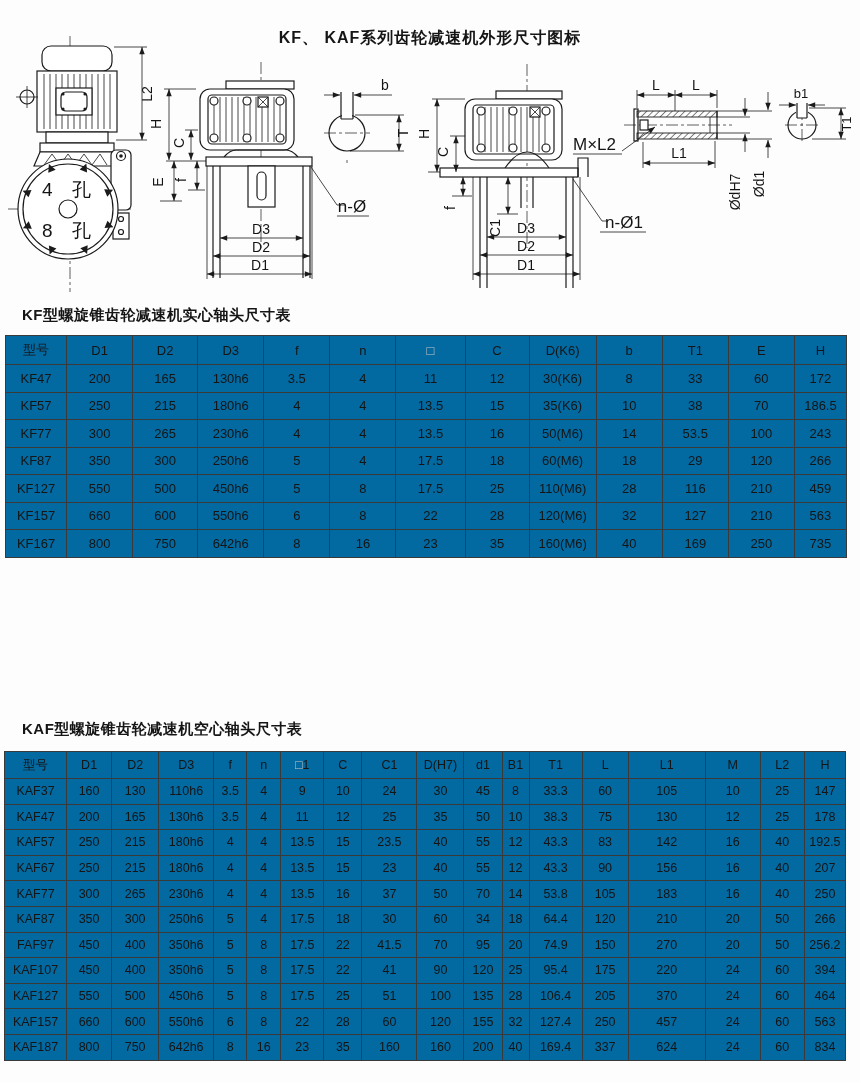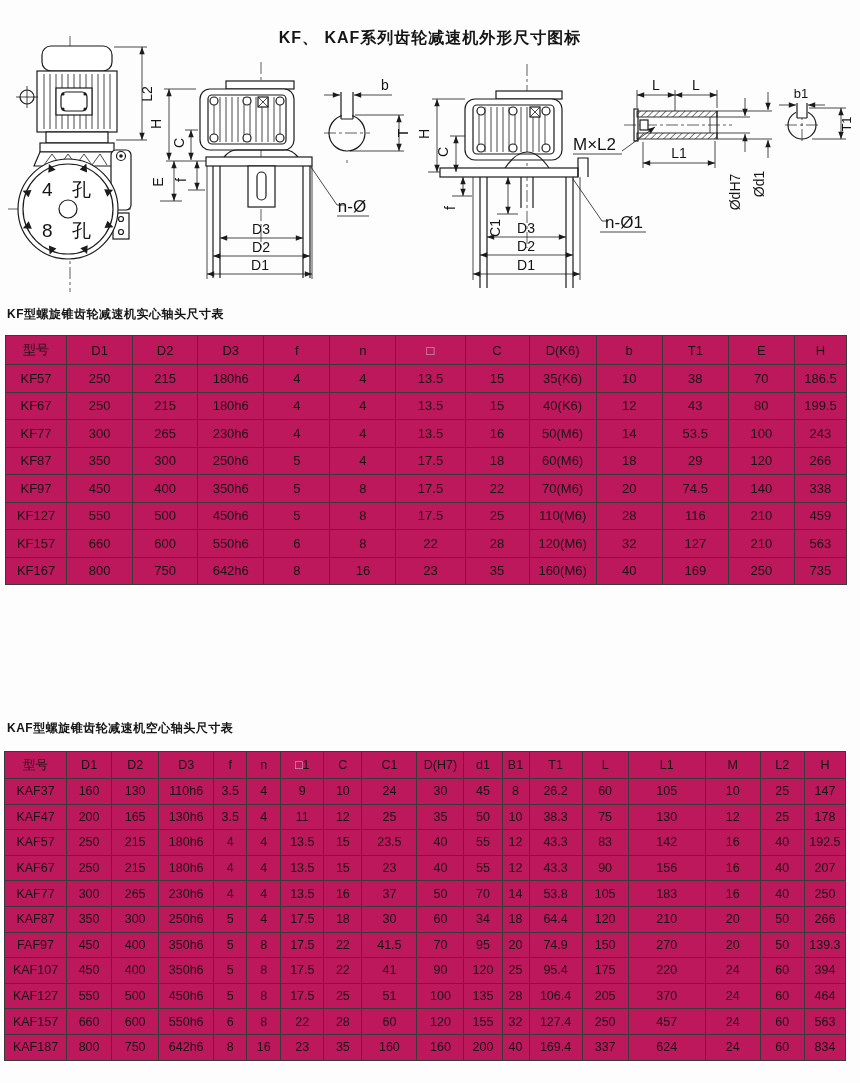--- a/index.html
+++ b/index.html
@@ -4,24 +4,24 @@
 <style>
   html,body{margin:0;padding:0;}
   body{
     width:860px;height:1083px;position:relative;background:#fdfdfd;
     font-family:"Liberation Sans",sans-serif;color:#151515;overflow:hidden;
   }
   .page-title{
     position:absolute;top:5px;left:0;width:860px;text-align:center;
     font-size:16px;font-weight:bold;letter-spacing:1px;margin-top:23px;
   }
-  .tbl-title{position:absolute;left:7px;font-size:12px;font-weight:bold;letter-spacing:.5px;}
+  .tbl-title{position:absolute;left:22px;font-size:15px;font-weight:bold;letter-spacing:.5px;}
   #kf-title{top:306px;}
   #kaf-title{top:720px;}
-  table{position:absolute;border-collapse:collapse;table-layout:fixed;background:#be185d;}
+  table{position:absolute;border-collapse:collapse;table-layout:fixed;background:#0369a1;}
   th,td{
     border:1px solid #3a3a3a;text-align:center;vertical-align:middle;
     font-weight:normal;white-space:nowrap;overflow:hidden;padding:0;
   }
   #kf-table{left:5px;top:335px;width:842px;font-size:13px;}
   #kf-table th{height:28px;}
   #kf-table td{height:26.5px;}
   #kaf-table{left:4px;top:751px;width:842px;font-size:12.5px;}
   #kaf-table th{height:26px;}
   #kaf-table td{height:24.6px;}
@@ -266,50 +266,50 @@
         <th><span>C</span></th>
         <th><span>D</span><span>(</span><span>K</span><span>6</span><span>)</span></th>
         <th><span>b</span></th>
         <th><span>T</span><span>1</span></th>
         <th><span>E</span></th>
         <th><span>H</span></th>
       </tr>
     </thead>
     <tbody>
       <tr>
+        <td>KF47</td>
+        <td>200</td>
+        <td>165</td>
+        <td>130h6</td>
+        <td>3.5</td>
+        <td>4</td>
+        <td>11</td>
+        <td>12</td>
+        <td>30(K6)</td>
+        <td>8</td>
+        <td>33</td>
+        <td>60</td>
+        <td>172</td>
+      </tr>
+      <tr>
         <td>KF57</td>
         <td>250</td>
         <td>215</td>
         <td>180h6</td>
         <td>4</td>
         <td>4</td>
         <td>13.5</td>
         <td>15</td>
         <td>35(K6)</td>
         <td>10</td>
         <td>38</td>
         <td>70</td>
         <td>186.5</td>
       </tr>
       <tr>
-        <td>KF67</td>
-        <td>250</td>
-        <td>215</td>
-        <td>180h6</td>
-        <td>4</td>
-        <td>4</td>
-        <td>13.5</td>
-        <td>15</td>
-        <td>40(K6)</td>
-        <td>12</td>
-        <td>43</td>
-        <td>80</td>
-        <td>199.5</td>
-      </tr>
-      <tr>
         <td>KF77</td>
         <td>300</td>
         <td>265</td>
         <td>230h6</td>
         <td>4</td>
         <td>4</td>
         <td>13.5</td>
         <td>16</td>
         <td>50(M6)</td>
         <td>14</td>
@@ -324,35 +324,20 @@
         <td>250h6</td>
         <td>5</td>
         <td>4</td>
         <td>17.5</td>
         <td>18</td>
         <td>60(M6)</td>
         <td>18</td>
         <td>29</td>
         <td>120</td>
         <td>266</td>
-      </tr>
-      <tr>
-        <td>KF97</td>
-        <td>450</td>
-        <td>400</td>
-        <td>350h6</td>
-        <td>5</td>
-        <td>8</td>
-        <td>17.5</td>
-        <td>22</td>
-        <td>70(M6)</td>
-        <td>20</td>
-        <td>74.5</td>
-        <td>140</td>
-        <td>338</td>
       </tr>
       <tr>
         <td>KF127</td>
         <td>550</td>
         <td>500</td>
         <td>450h6</td>
         <td>5</td>
         <td>8</td>
         <td>17.5</td>
         <td>25</td>
@@ -446,21 +431,21 @@
         <td>130</td>
         <td>110h6</td>
         <td>3.5</td>
         <td>4</td>
         <td>9</td>
         <td>10</td>
         <td>24</td>
         <td>30</td>
         <td>45</td>
         <td>8</td>
-        <td>26.2</td>
+        <td>33.3</td>
         <td>60</td>
         <td>105</td>
         <td>10</td>
         <td>25</td>
         <td>147</td>
       </tr>
       <tr>
         <td>KAF47</td>
         <td>200</td>
         <td>165</td>
@@ -571,21 +556,21 @@
         <td>22</td>
         <td>41.5</td>
         <td>70</td>
         <td>95</td>
         <td>20</td>
         <td>74.9</td>
         <td>150</td>
         <td>270</td>
         <td>20</td>
         <td>50</td>
-        <td>139.3</td>
+        <td>256.2</td>
       </tr>
       <tr>
         <td>KAF107</td>
         <td>450</td>
         <td>400</td>
         <td>350h6</td>
         <td>5</td>
         <td>8</td>
         <td>17.5</td>
         <td>22</td>

